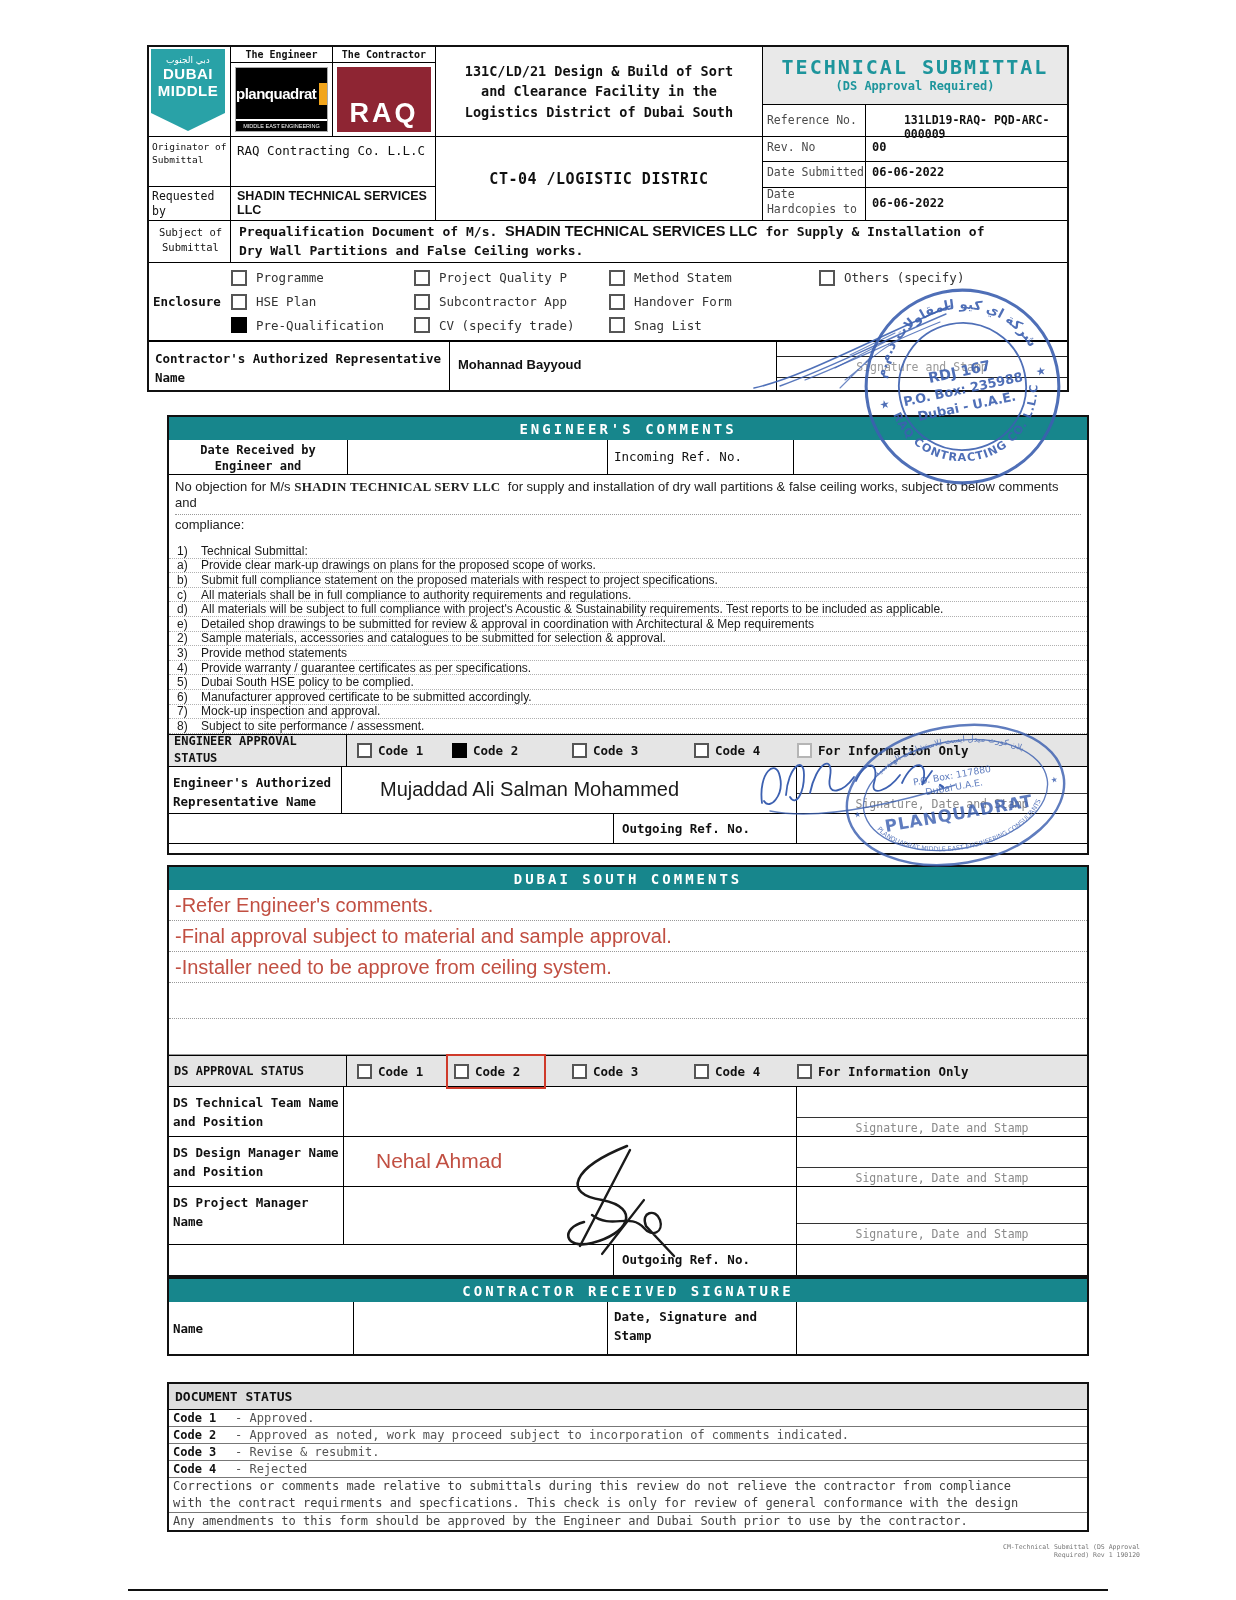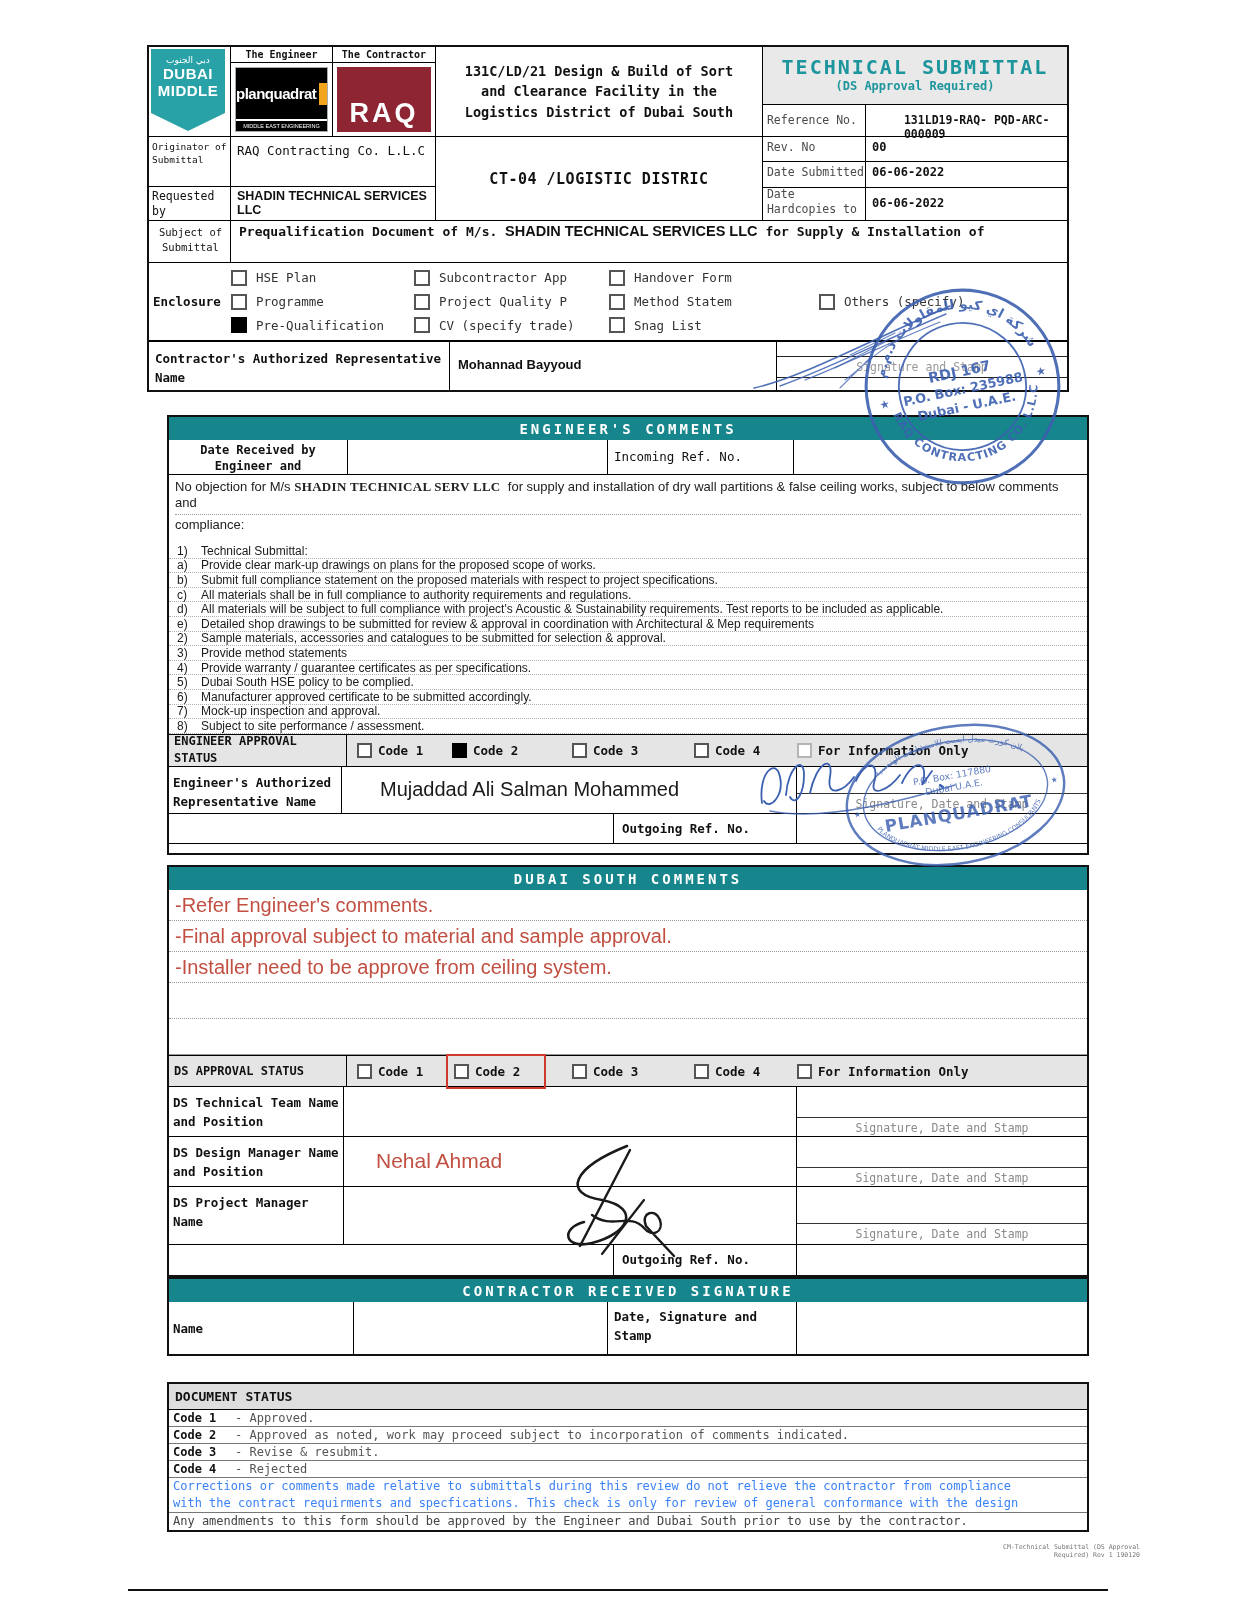--- a/index.html
+++ b/index.html
@@ -121,21 +121,21 @@
   .crs-name{width:185px;border-right:1px solid #000;font:bold 12.5px "DejaVu Sans Mono",monospace;display:flex;align-items:center;padding-left:4px;}
   .crs-blank{width:254px;border-right:1px solid #000;}
   .crs-date{width:189px;border-right:1px solid #000;font:bold 12.5px "DejaVu Sans Mono",monospace;padding:6px 0 0 6px;line-height:1.5;}
   .crs-rest{flex:1;}
 
   .doc-box{top:1382px;}
   .doc-hdr{height:26px;background:#dedede;font:bold 13px "DejaVu Sans Mono",monospace;padding:5px 0 0 6px;border-bottom:1.5px solid #000;}
   .doc-row{height:17px;display:flex;align-items:center;border-bottom:1px solid #777;font-size:12px;padding-left:4px;}
   .doc-row .dcode{font-weight:bold;width:62px;flex:none;}
   .doc-row .ddesc{color:#555;white-space:nowrap;}
-  .doc-note1{border-bottom:1px solid #777;color:#3b82f6;font-size:12px;line-height:17px;padding-left:4px;}
+  .doc-note1{border-bottom:1px solid #777;color:#404040;font-size:12px;line-height:17px;padding-left:4px;}
   .doc-note2{height:17px;color:#444;font-size:12px;padding:1px 0 0 4px;}
 
   .footer-ref{position:absolute;left:1000px;top:1543px;width:140px;font-size:6.5px;color:#777;text-align:right;}
   .bottom-line{position:absolute;left:128px;top:1589px;width:980px;height:2px;background:#111;}
 
   
   .overlay{position:absolute;pointer-events:none;z-index:6;}
   .stamp text{fill:var(--stamp-blue);font-family:"DejaVu Sans",sans-serif;}
   .stamp circle,.stamp ellipse{fill:none;stroke:var(--stamp-blue);}
   .sig path{fill:none;stroke:var(--stamp-blue);stroke-linecap:round;}
@@ -210,56 +210,57 @@
           <div class="k">Date Hardcopies to</div>
           <div class="v">06-06-2022</div>
         </div>
       </div>
     </div>
 
     <div class="subject-row">
       <div class="sub-lbl">Subject of Submittal</div>
       <div class="sub-val">
         <div><span>Prequalification Document of M/s.</span> <span class="sub-company">SHADIN TECHNICAL SERVICES LLC</span> <span>for Supply &amp; Installation of</span></div>
+        <div>Dry Wall Partitions and False Ceiling works.</div>
       </div>
     </div>
 
     <div class="enclosure-row">
       <div class="enc-lbl">Enclosure</div>
       <div class="enc-grid">
         <div class="enc-row">
           <div class="enc-item c1">
               <span class="cb"></span>
-              <span>HSE Plan</span>
+              <span>Programme</span>
             </div>
           <div class="enc-item c2">
               <span class="cb"></span>
-              <span>Subcontractor App</span>
+              <span>Project Quality P</span>
             </div>
           <div class="enc-item c3">
               <span class="cb"></span>
-              <span>Handover Form</span>
+              <span>Method Statem</span>
+            </div>
+          <div class="enc-item c4">
+              <span class="cb"></span>
+              <span>Others (specify)</span>
             </div>
         </div>
         <div class="enc-row">
           <div class="enc-item c1">
               <span class="cb"></span>
-              <span>Programme</span>
+              <span>HSE Plan</span>
             </div>
           <div class="enc-item c2">
               <span class="cb"></span>
-              <span>Project Quality P</span>
+              <span>Subcontractor App</span>
             </div>
           <div class="enc-item c3">
               <span class="cb"></span>
-              <span>Method Statem</span>
-            </div>
-          <div class="enc-item c4">
-              <span class="cb"></span>
-              <span>Others (specify)</span>
+              <span>Handover Form</span>
             </div>
         </div>
         <div class="enc-row">
           <div class="enc-item c1">
               <span class="cb checked"></span>
               <span>Pre-Qualification</span>
             </div>
           <div class="enc-item c2">
               <span class="cb"></span>
               <span>CV (specify trade)</span>

